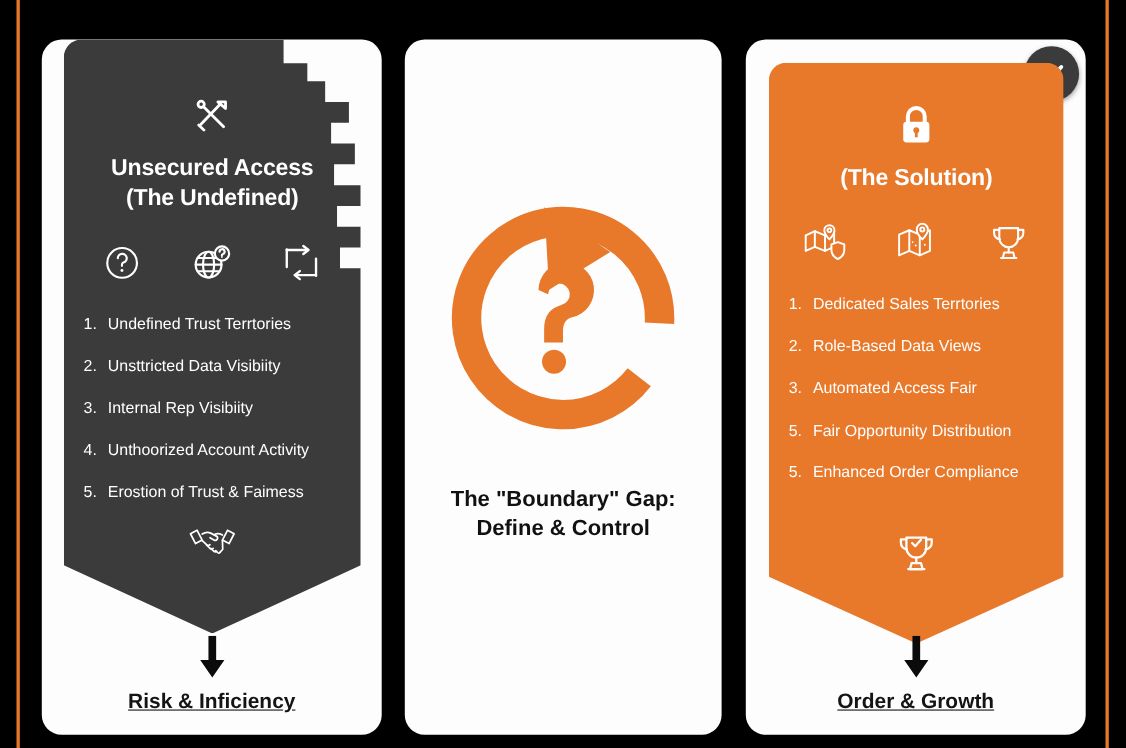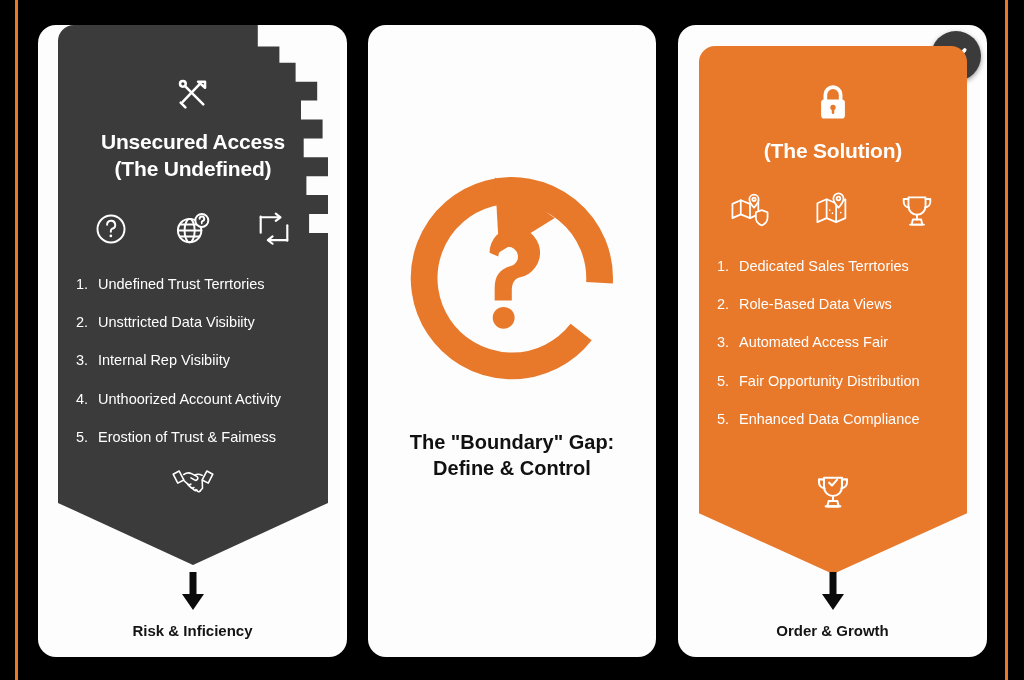--- a/index.html
+++ b/index.html
@@ -32,21 +32,21 @@
   .edge-rule.right { left: 1005px; }
 
   
   #cards {
     position: absolute;
     left: 0; top: 0;
     width: 1024px; height: 680px;
   }
   .card {
     position: absolute;
-    top: 25px;
+    top: 36px;
     height: 632px;
     background: #FDFDFD;
     border-radius: 18px;
     box-shadow: 0 3px 10px rgba(0,0,0,0.55);
     overflow: visible;
   }
   .card.left   { left: 38px;  width: 309px; }
   .card.center { left: 368px; width: 288px; }
   .card.right  { left: 678px; width: 309px; }
 
@@ -152,23 +152,24 @@
 
   
   .arrow-wrap {
     position: absolute;
     left: 0; right: 0;
     bottom: 18px;
     text-align: center;
   }
   .down-arrow { display: block; margin: 0 auto 10px auto; }
   .outcome {
-    font-size: 15px;
+    font-size: 19px;
     font-weight: bold;
     color: #141414;
+    text-decoration: underline;
   }
 
   
   .center-inner {
     position: absolute;
     inset: 0;
     display: flex;
     flex-direction: column;
     align-items: center;
     justify-content: center;
@@ -390,21 +391,21 @@
         <li>
           <span class="num">3.</span>
           <span class="txt">Automated Access Fair</span>
         </li>
         <li>
           <span class="num">5.</span>
           <span class="txt">Fair Opportunity Distribution</span>
         </li>
         <li>
           <span class="num">5.</span>
-          <span class="txt">Enhanced Data Compliance</span>
+          <span class="txt">Enhanced Order Compliance</span>
         </li>
       </ol>
 
       <div class="bottom-icon">
         <svg width="40" height="40" viewBox="0 0 24 24" fill="none" stroke="#fff" stroke-width="1.25" stroke-linecap="round" stroke-linejoin="round">
           <path d="M6.6 3.4 H17.4 V9.0 a5.4 5.4 0 0 1 -10.8 0 Z"></path>
           <path d="M6.6 4.4 H3.6 V6.2 a3.6 3.6 0 0 0 3.3 3.6"></path>
           <path d="M17.4 4.4 H20.4 V6.2 a3.6 3.6 0 0 1 -3.3 3.6"></path>
           <path d="M9.7 6.4 L11.4 8.1 L14.5 4.6"></path>
           <line x1="12" y1="14.4" x2="12" y2="17.4"></line>

